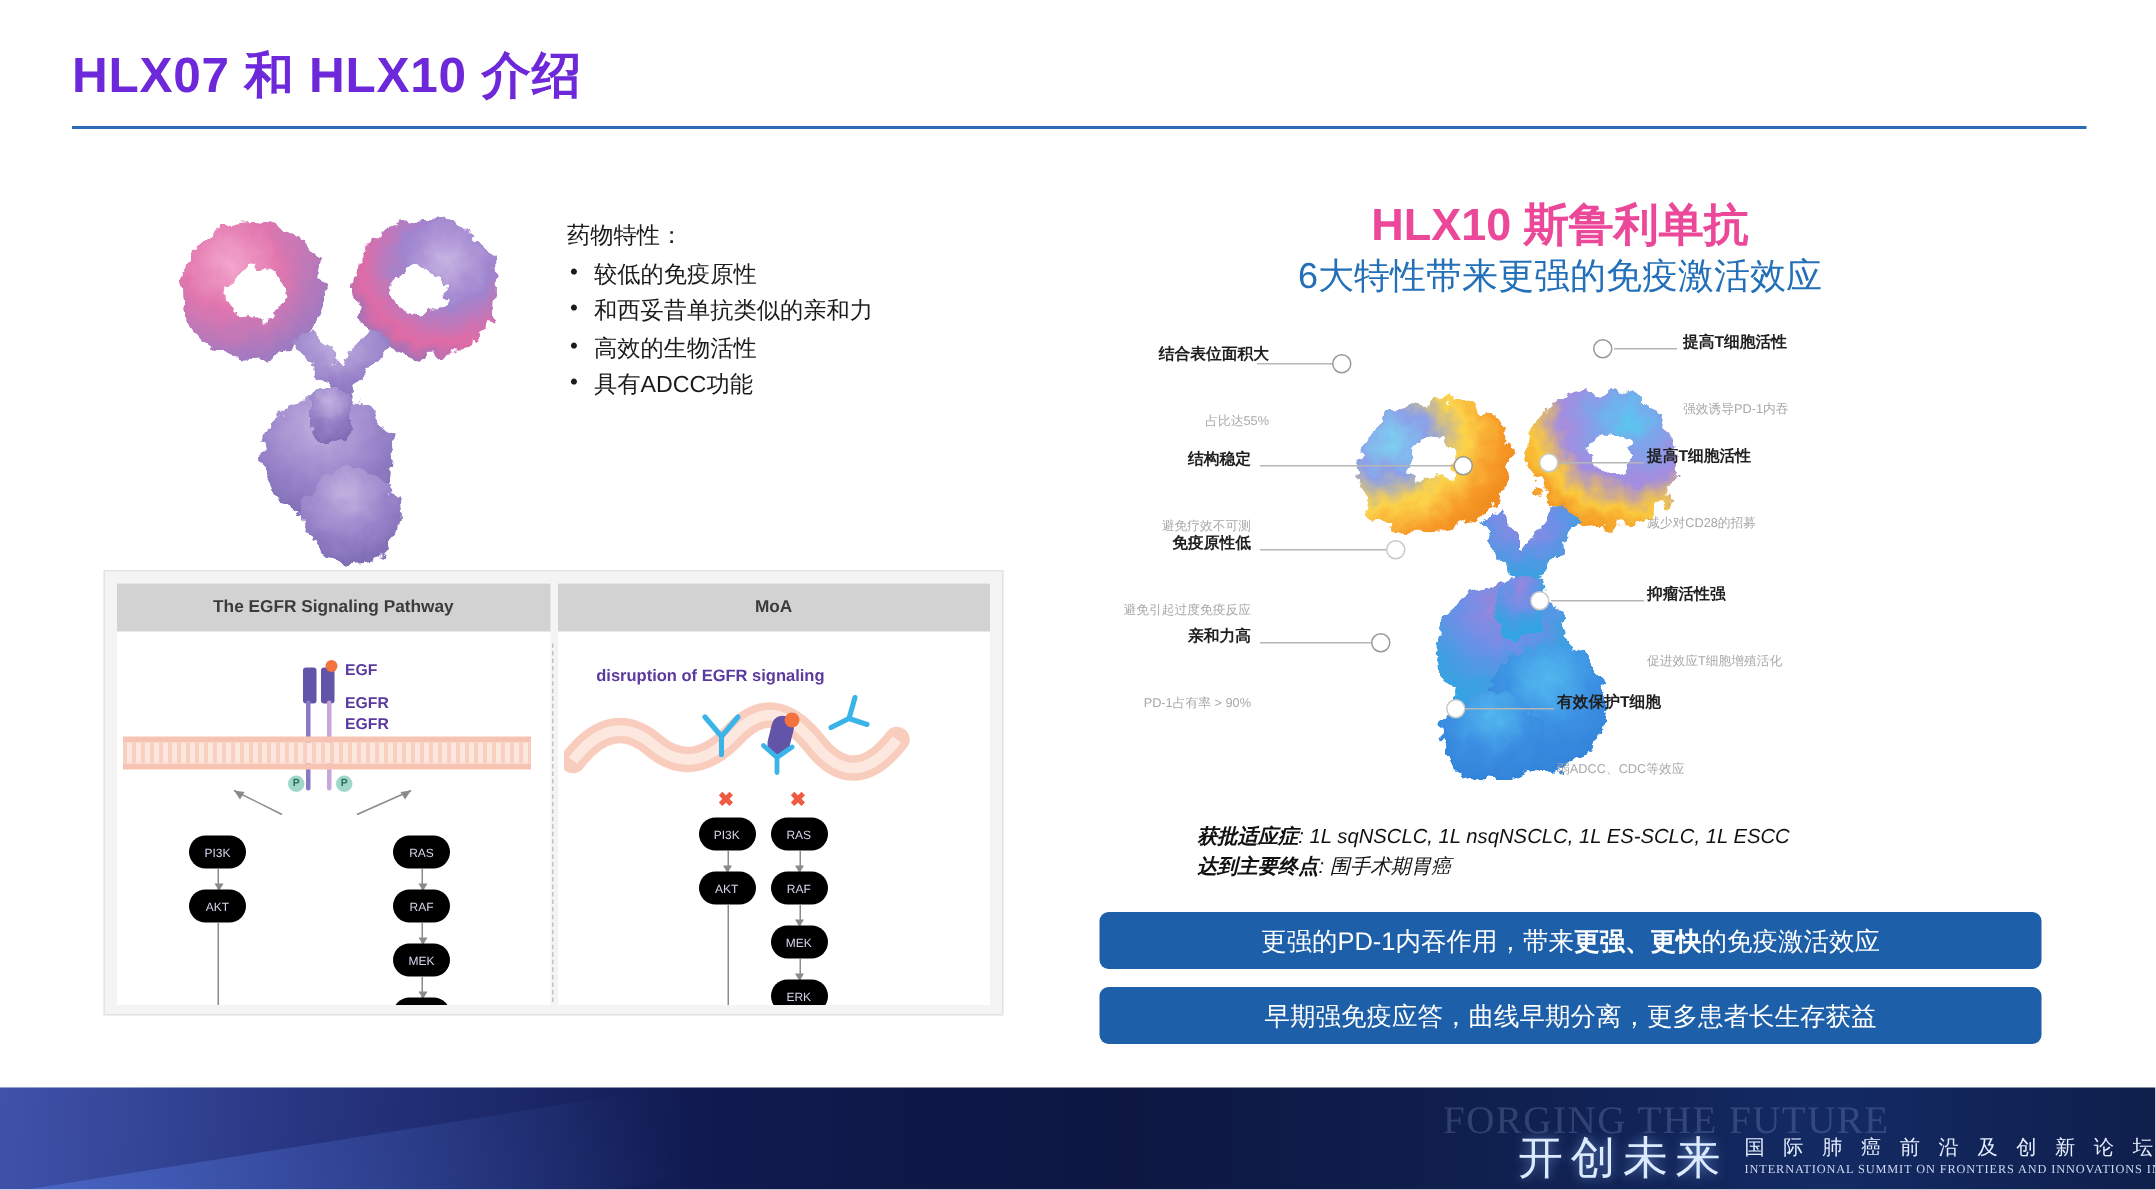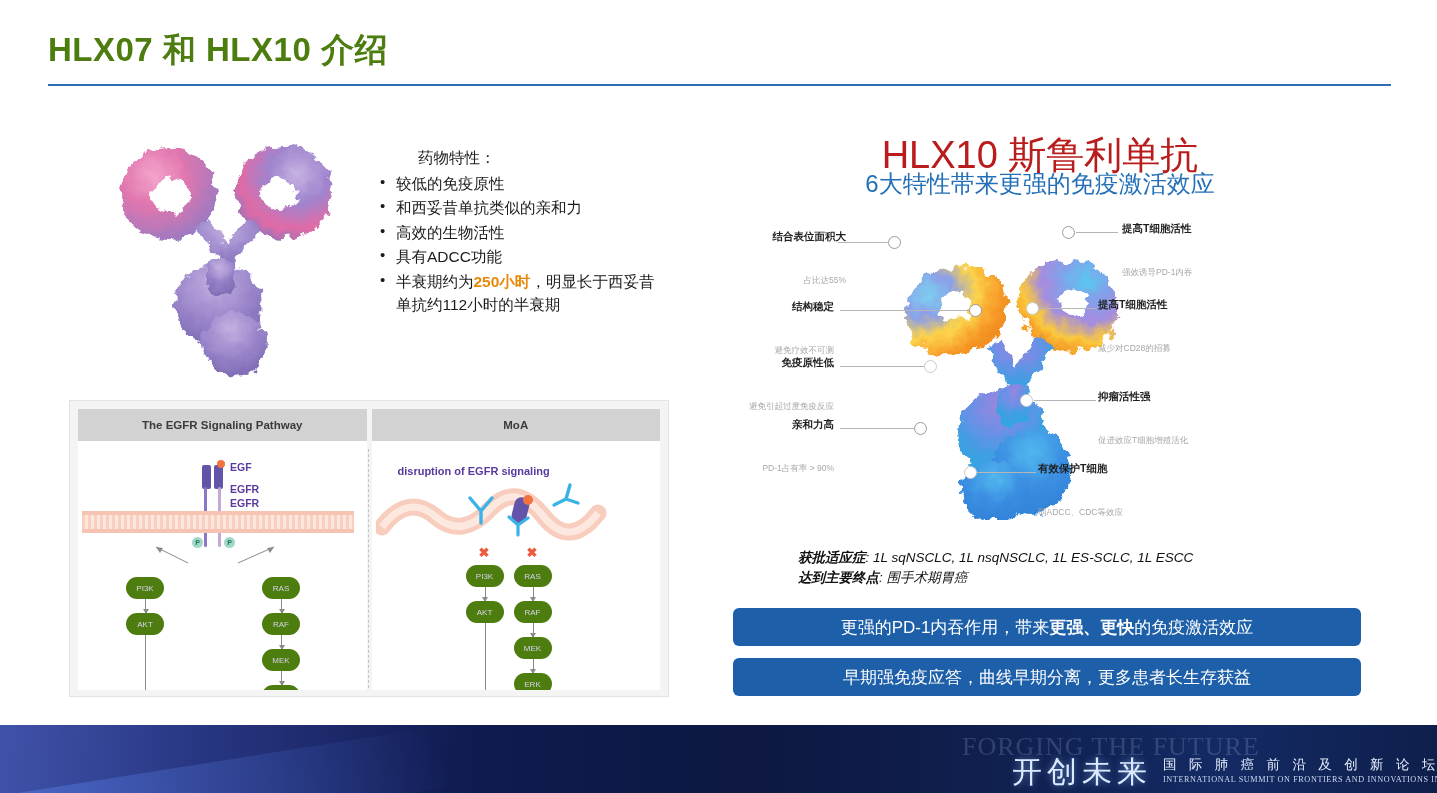--- a/index.html
+++ b/index.html
@@ -8,21 +8,21 @@
     font-family: "Liberation Sans", sans-serif;
     background: #ffffff;
     overflow: hidden;
     position: relative;
   }
 
   
   #slide-title {
     position: absolute; left: 48px; top: 28px;
     font-size: 33px; font-weight: bold;
-    color: #4d7c0f; letter-spacing: 0.5px;
+    color: #6d28d9; letter-spacing: 0.5px;
     white-space: nowrap;
   }
   #title-rule {
     position: absolute; left: 48px; top: 84px;
     width: 1343px; height: 2px; background: #2b6cb5;
   }
 
   
   #left-col { position: absolute; left: 48px; top: 100px; width: 640px; height: 625px; }
 
@@ -33,53 +33,53 @@
   }
 
   
   #hlx07-mol { position: absolute; left: 58px; top: 32px; width: 248px; height: 250px; }
 
   
   #drug-props {
     position: absolute; left: 330px; top: 46px; width: 290px;
     font-size: 15.5px; color: #1b1b1b; line-height: 1.52;
   }
-  #drug-props .dp-title { margin-bottom: 2px; margin-left: 40px; }
+  #drug-props .dp-title { margin-bottom: 2px; }
   #drug-props ul { list-style: none; }
   #drug-props li { position: relative; padding-left: 18px; margin-bottom: 1px; }
   #drug-props li::before {
     content: "•"; position: absolute; left: 2px; top: -1px; font-size: 15px;
   }
   .hl-orange { color: #e8890c; font-weight: bold; }
 
   
   #figure-panel {
     position: absolute; left: 21px; top: 280px;
     width: 600px; height: 297px;
     background: #f4f4f4; border: 1px solid #e3e3e3;
     padding: 8px 8px 6px 8px;
-    display: flex; gap: 5px; margin-top: 20px;
+    display: flex; gap: 5px;
   }
   .fig-half {
     flex: 1; background: #ffffff; position: relative;
     display: flex; flex-direction: column;
   }
   .fig-head {
     height: 32px; background: #d2d2d2; color: #3b3b3b;
     font-size: 11.5px; font-weight: bold;
     display: flex; align-items: center; justify-content: center;
   }
   .fig-body { flex: 1; position: relative; overflow: hidden; }
   .fig-divider {
     position: absolute; left: 50%; top: 40px; bottom: 2px;
     border-left: 1px dashed #c2c2c2;
   }
   .node {
     position: absolute; width: 38px; height: 22px; border-radius: 11px;
-    background: #4d7c0f; color: #d8d4ee; font-size: 8px;
+    background: #000000; color: #d8d4ee; font-size: 8px;
     display: flex; align-items: center; justify-content: center;
     font-family: "Liberation Sans", sans-serif;
   }
   .arrow-v {
     position: absolute; width: 1px; background: #8a8a8a;
   }
   .arrow-v::after {
     content: ""; position: absolute; left: -2.5px; bottom: -1px;
     border-left: 3px solid transparent; border-right: 3px solid transparent;
     border-top: 5px solid #8a8a8a;
@@ -108,21 +108,21 @@
     border-radius: 50% 50% 0 0 / 100% 100% 0 0;
   }
   .dna-svg { position: absolute; }
   .xmark { position: absolute; color: #ef5b42; font-size: 13px; font-weight: bold; }
   .ab-y { position: absolute; }
 
   
   #right-col { position: absolute; left: 690px; top: 100px; width: 700px; height: 625px; }
   #hlx10-title {
     position: absolute; left: 0; top: 30px; width: 700px; text-align: center;
-    font-size: 38px; font-weight: normal; color: #b91c1c;
+    font-size: 30px; font-weight: bold; color: #ec4899;
   }
   #hlx10-sub {
     position: absolute; left: 0; top: 68px; width: 700px; text-align: center;
     font-size: 24px; color: #2470b8;
   }
 
   
   #hlx10-mol { position: absolute; left: 195px; top: 120px; width: 270px; height: 300px; }
 
   
@@ -244,21 +244,20 @@
     </svg>
   </div>
 
   <div id="drug-props">
     <div class="dp-title">药物特性：</div>
     <ul>
       <li>较低的免疫原性</li>
       <li>和西妥昔单抗类似的亲和力</li>
       <li>高效的生物活性</li>
       <li>具有ADCC功能</li>
-      <li><span>半衰期约为</span><span class="hl-orange">250小时</span><span>，明显长于西妥昔单抗约112小时的半衰期</span></li>
     </ul>
   </div>
 
   <div id="figure-panel">
 
     <div class="fig-half">
       <div class="fig-head">The EGFR Signaling Pathway</div>
       <div class="fig-body">
 
         <div class="rcpt" style="left:124px;top:24px;width:9px;height:24px;"></div>

